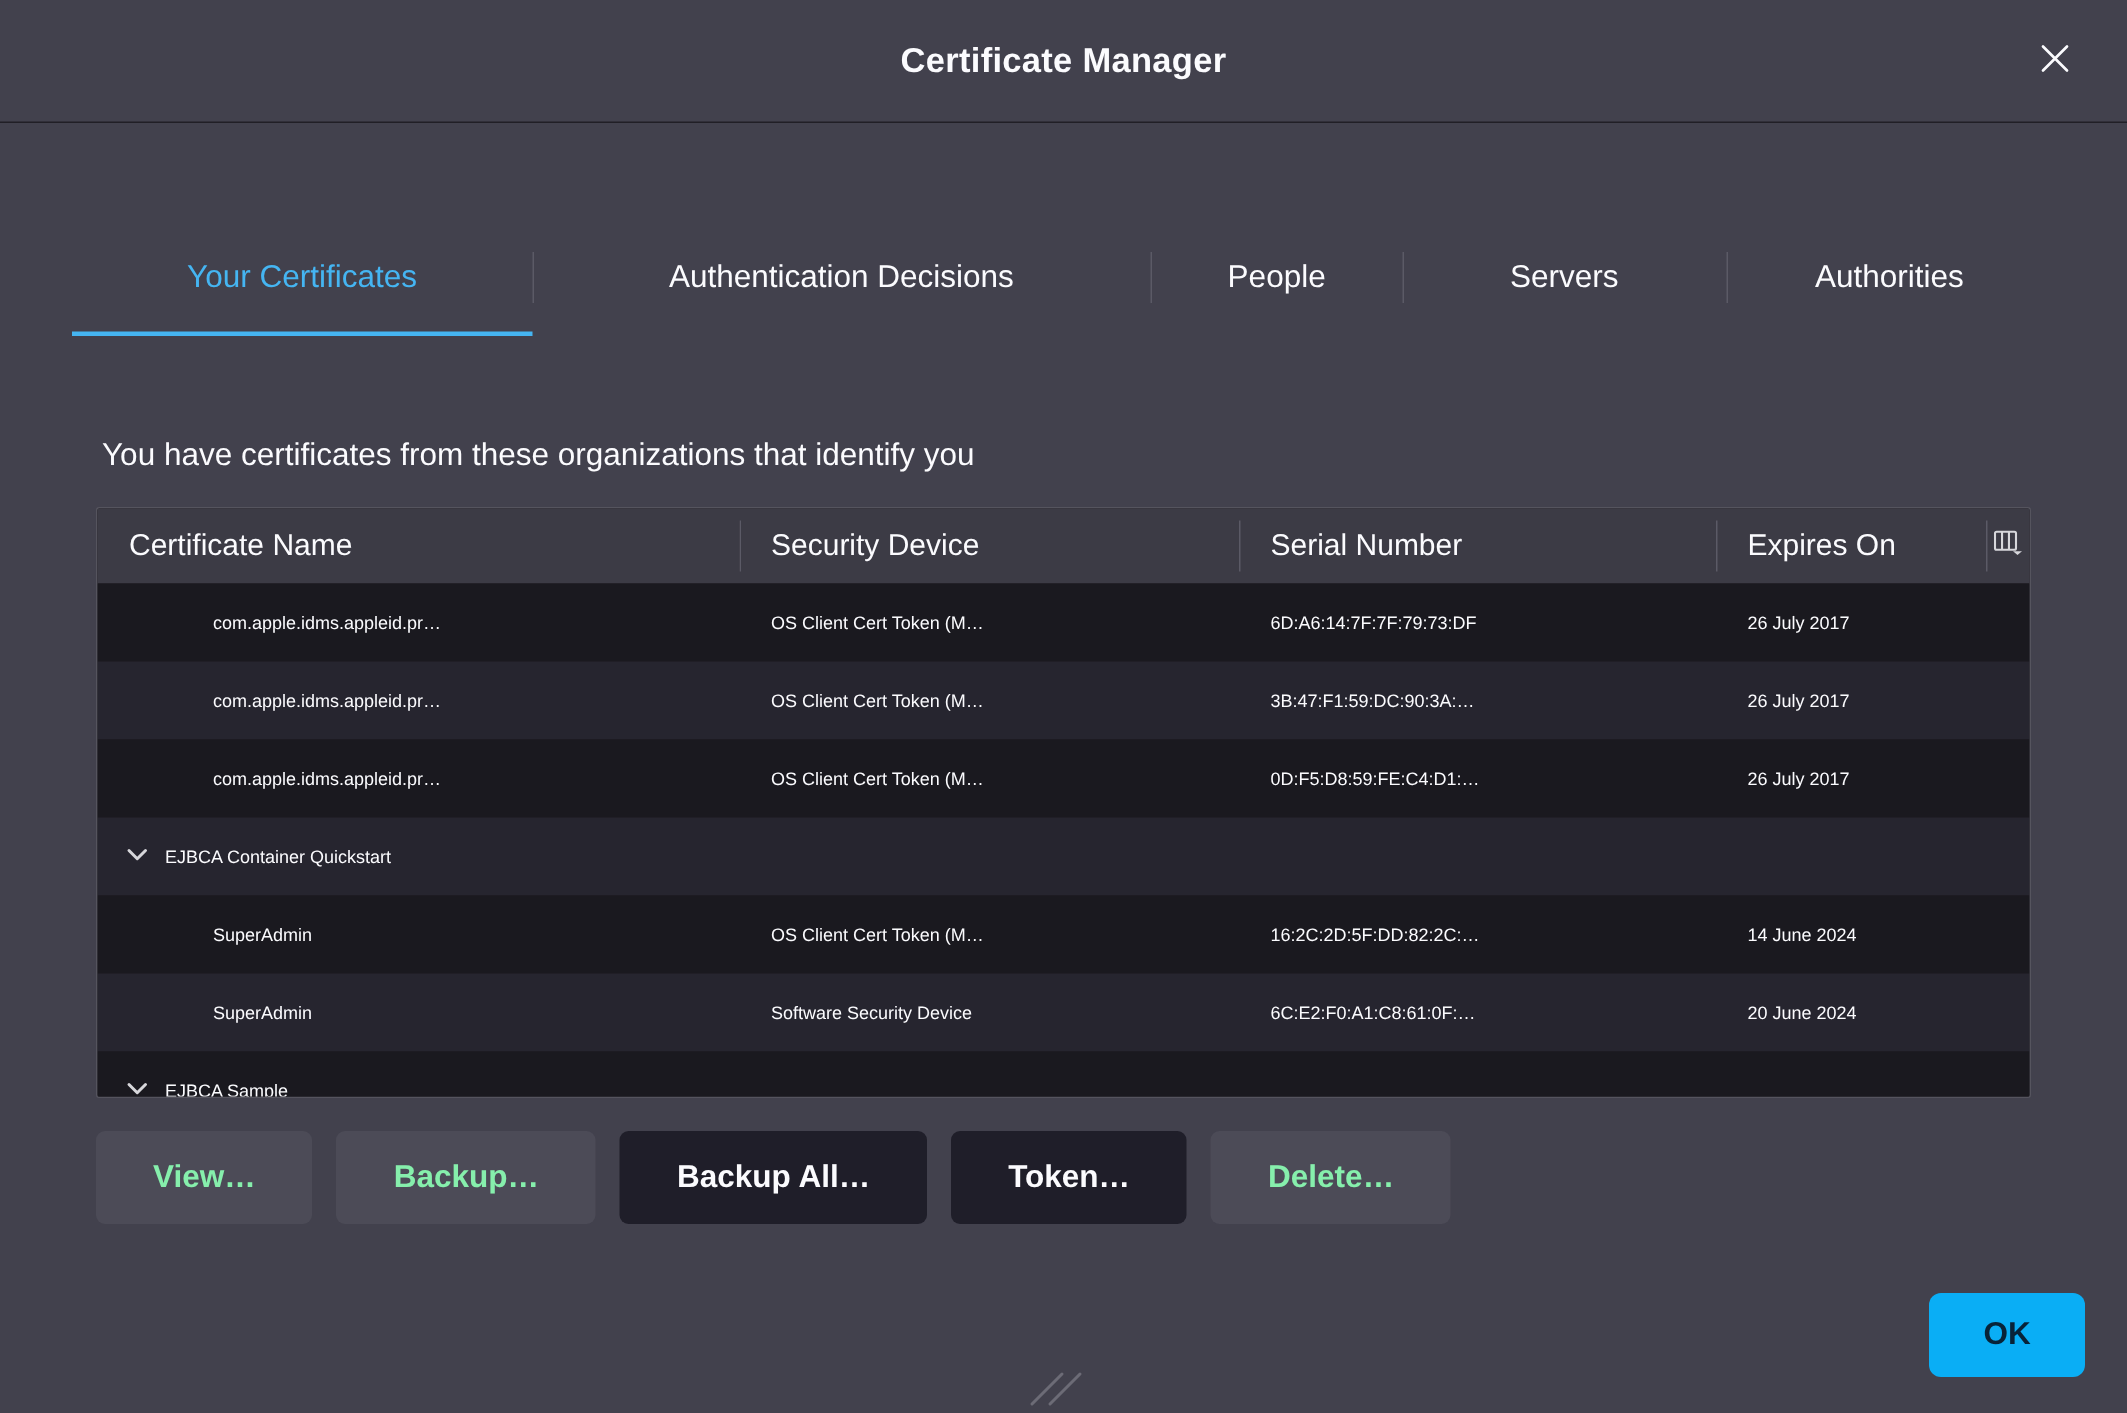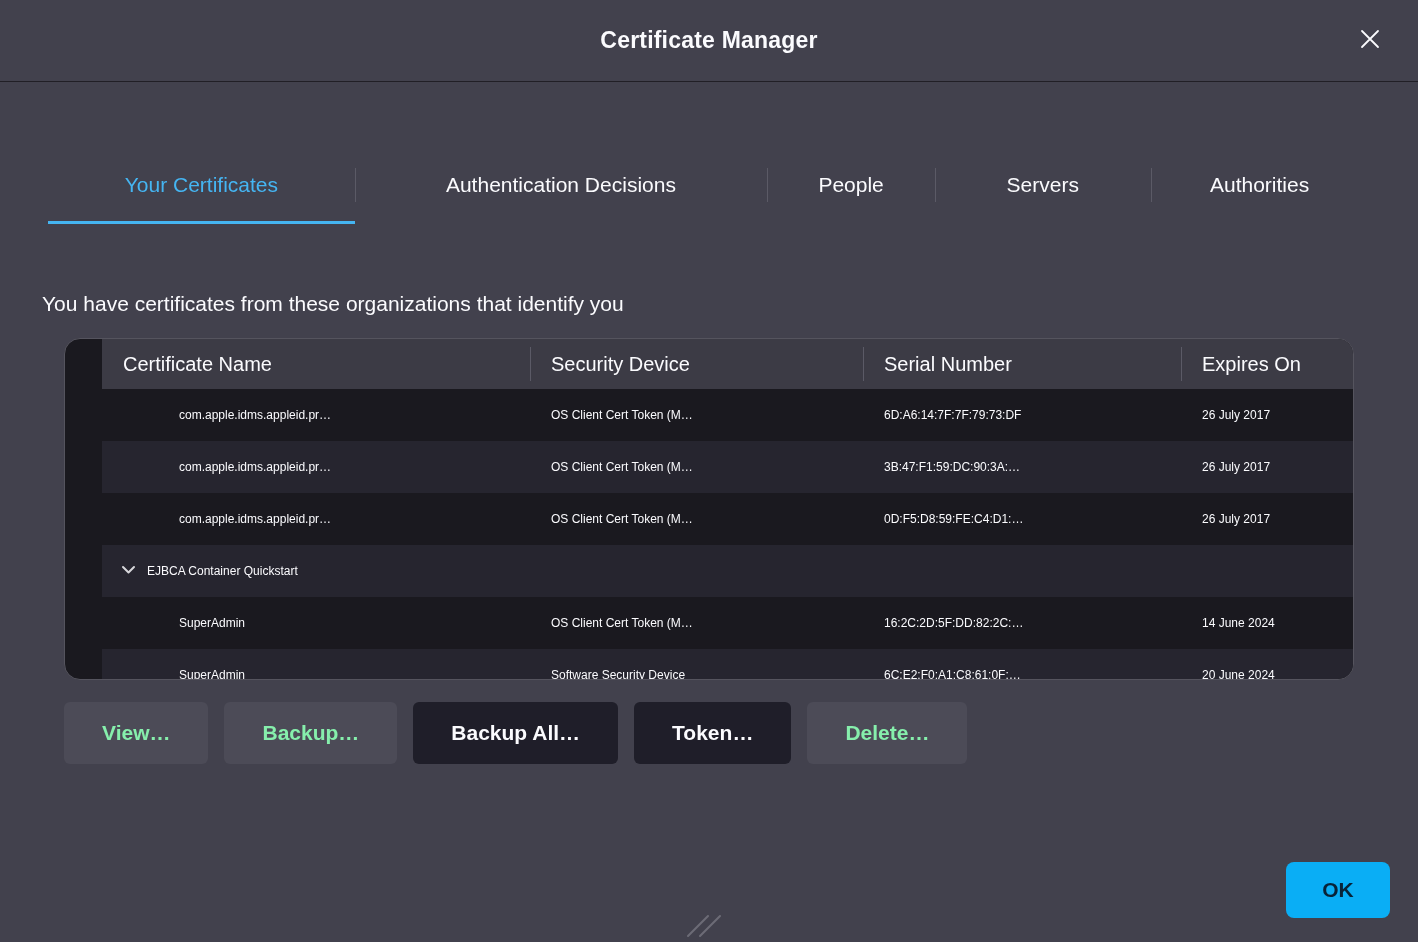--- a/index.html
+++ b/index.html
@@ -46,32 +46,31 @@
   .tab:nth-child(3){width:12.7%;}
   .tab:nth-child(4){width:16.3%;}
   .tab:nth-child(5){width:16.5%;}
   .tab + .tab::before{
     content:"";position:absolute;left:0;top:20px;height:34px;width:1px;
     background:#5b5a66;
   }
   .tab.active{color:var(--accent);border-bottom-color:var(--accent);}
   
   .desc{
-    margin:68px 0 0 42px;
+    margin:68px 0 0 68px;
     font-size:21px;
   }
   
   .certs-table{
     margin:22px 64px 0;
-    height:342px;
+    height:394px;
     border:1px solid #55545e;
-    border-radius:16px;
+    border-radius:2px;
     overflow:hidden;
     background:var(--row-dark);
-    padding-left:37px;
   }
   .thead{
     display:grid;
     grid-template-columns:428px 333px 318px 180px 1fr;
     height:50px;background:#3c3b45;align-items:stretch;
   }
   .th{
     display:flex;align-items:center;
     padding-left:21px;font-size:20px;position:relative;cursor:pointer;
     white-space:nowrap;overflow:hidden;

